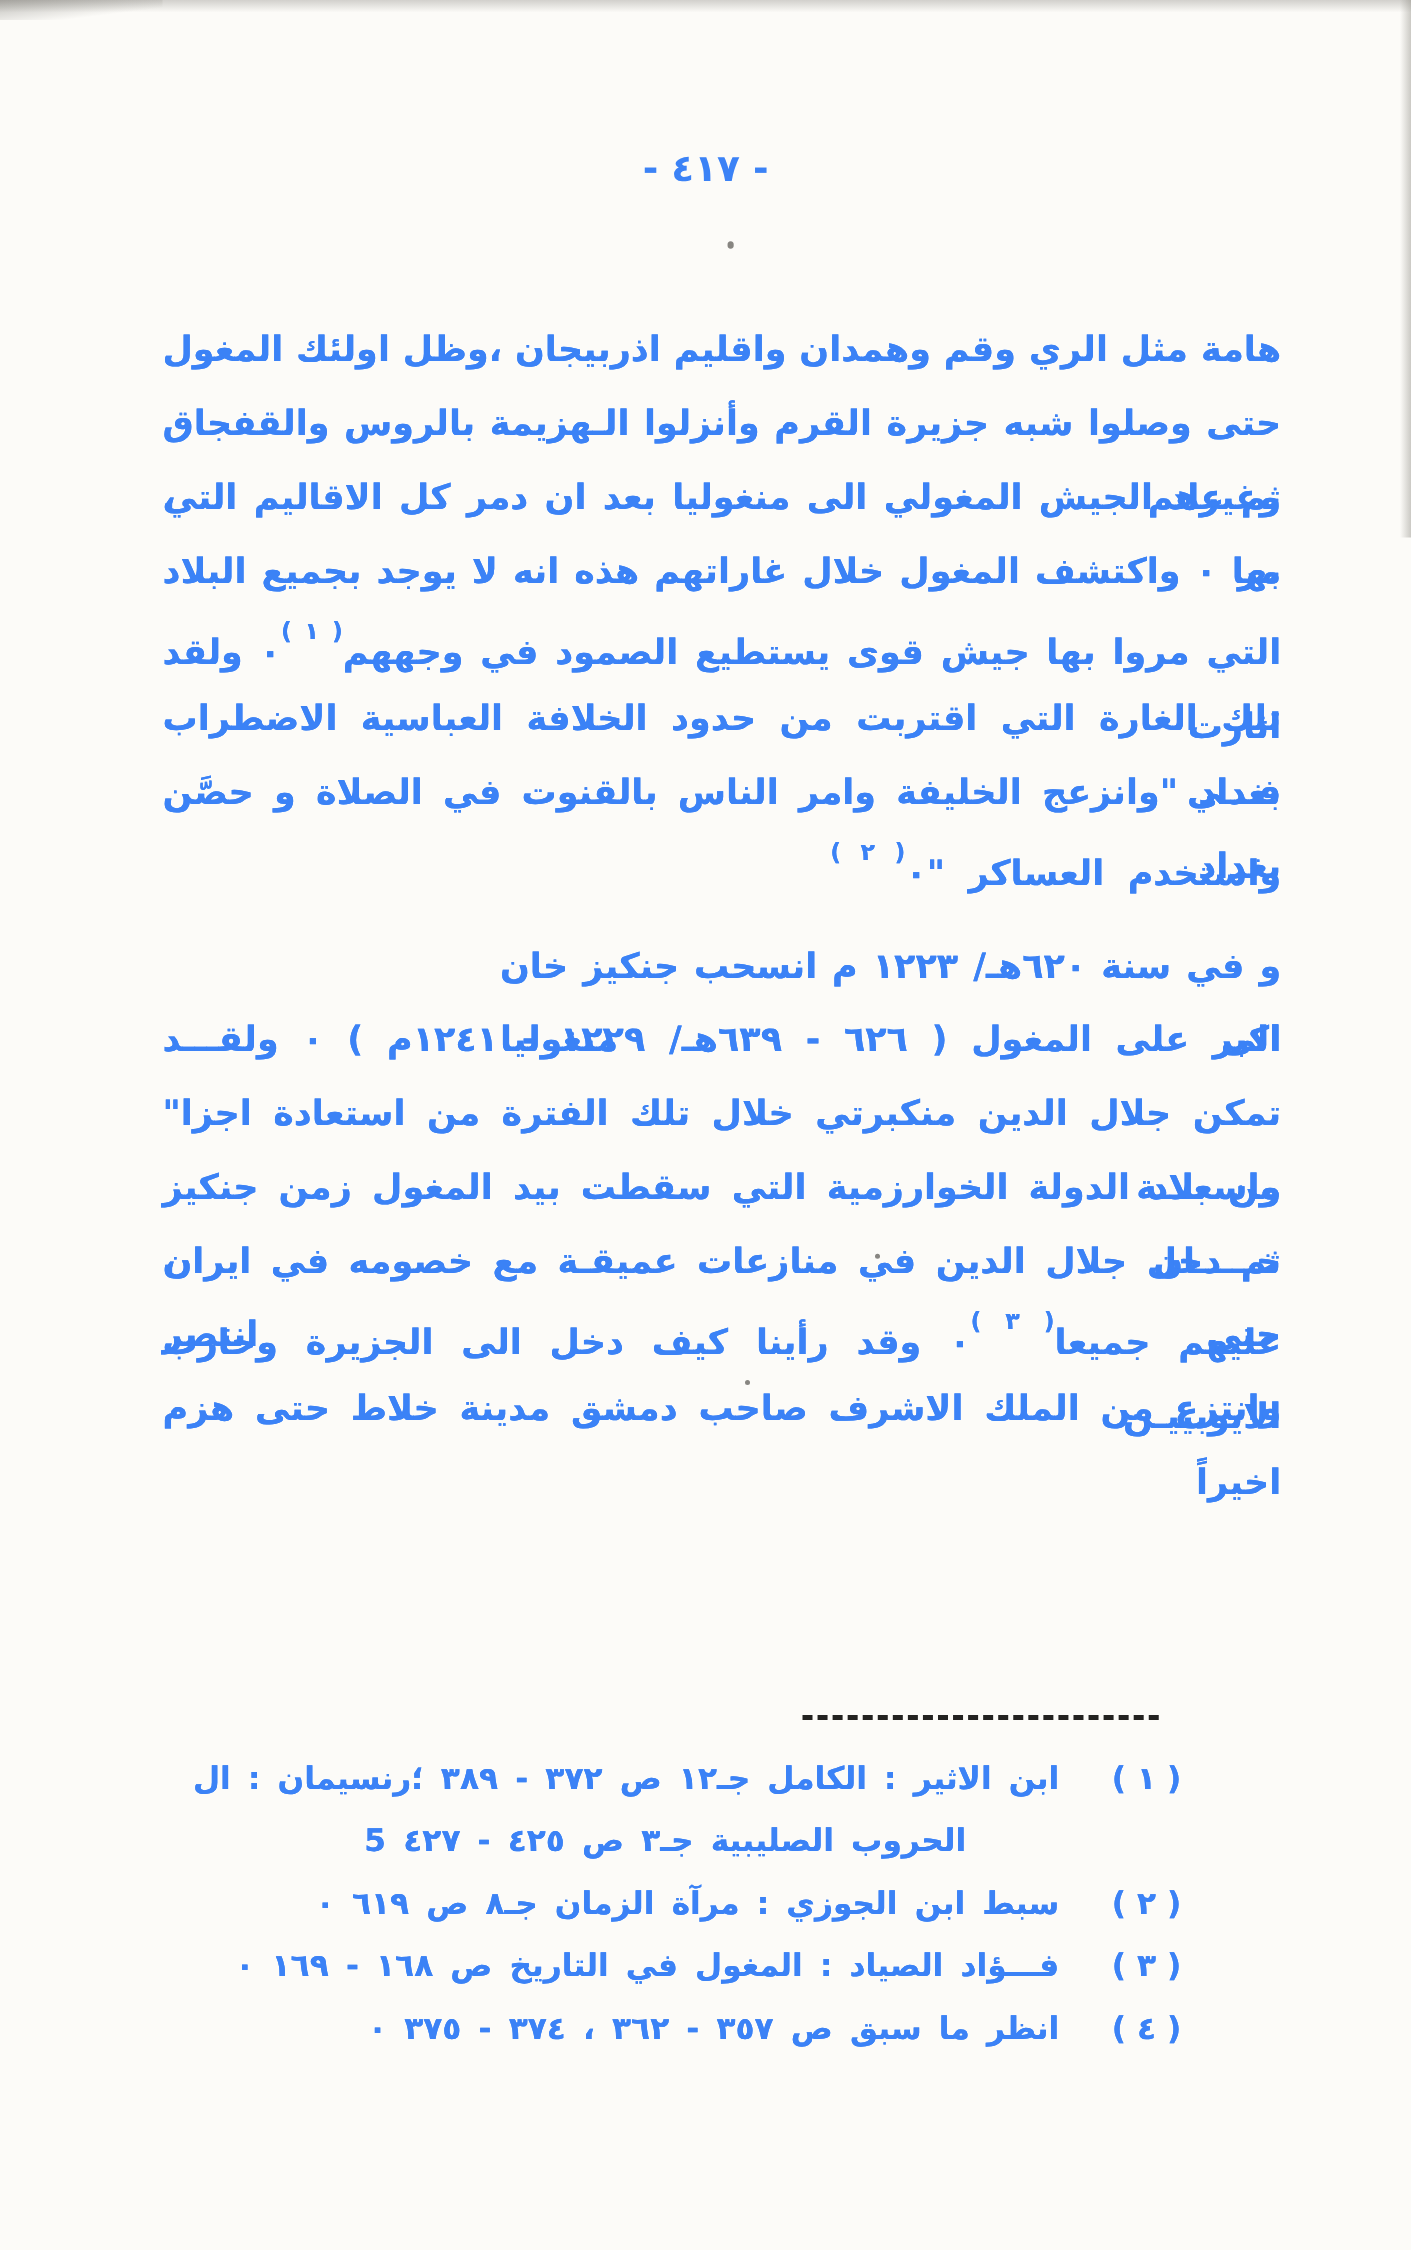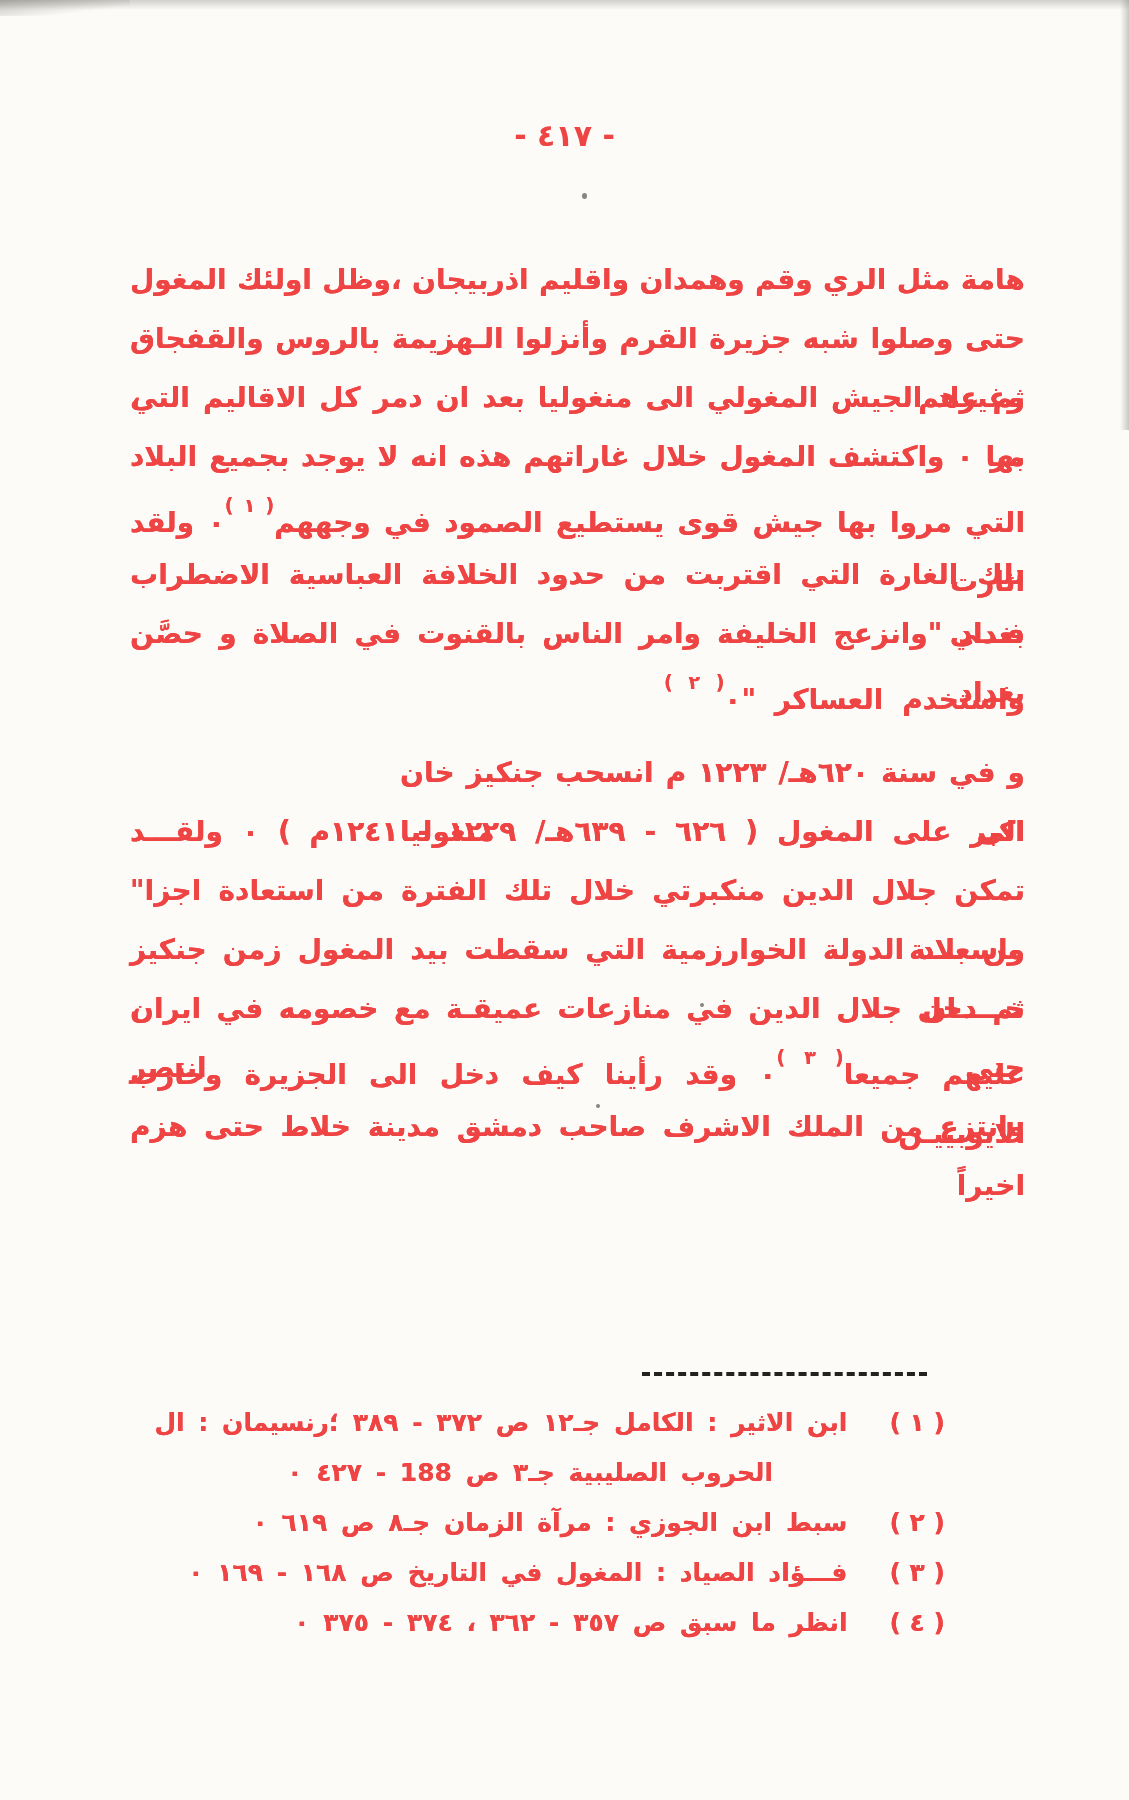--- a/index.html
+++ b/index.html
@@ -5,21 +5,21 @@
   html,body{margin:0;padding:0;}
   body{
     width:1129px;height:1800px;
     background:#e9e7e2;
     font-family:"DejaVu Sans", sans-serif;
   }
   .page{
     position:relative;
     width:1129px;height:1800px;
     background:#fcfbf8;
-    color:#ef4444;
+    color:#3b82f6;
     overflow:hidden;
   }
   
   .edge-top{position:absolute;top:0;left:0;width:100%;height:10px;
     background:linear-gradient(to bottom, rgba(130,128,122,.35), rgba(130,128,122,0));}
   .corner-tl{position:absolute;top:0;left:0;width:130px;height:16px;
     background:linear-gradient(to bottom right, rgba(110,108,102,.45), transparent 70%);}
   .edge-right{position:absolute;top:0;right:0;width:9px;height:430px;
     background:linear-gradient(to left, rgba(140,138,130,.45), transparent);}
   .artifact{position:absolute;background:#55534e;border-radius:50%;opacity:.7;}
@@ -99,21 +99,21 @@
     <div class="line"><span>وانتزع  من الملك  الاشرف  صاحب   دمشق  مدينة  خلاط  حتى  هزم  اخيراً</span></div>
   </div>
 
   <div class="separator"></div>
 
   <div class="footnotes">
     <div class="fn-row">
       <span class="fn-marker">( ١ )</span>
       <span class="fn-text">ابن الاثير :  الكامل   جـ١٢   ص ٣٧٢ - ٣٨٩  ؛رنسيمان :  ال</span>
     </div>
-    <div class="fn-cont">الحروب الصليبية جـ٣  ص  188 - ٤٢٧ ٠</div>
+    <div class="fn-cont">الحروب الصليبية جـ٣  ص  ٤٢٥ - ٤٢٧ 5</div>
     <div class="fn-row">
       <span class="fn-marker">( ٢ )</span>
       <span class="fn-text">سبط ابن الجوزي  :   مرآة الزمان   جـ٨  ص ٦١٩ ٠</span>
     </div>
     <div class="fn-row">
       <span class="fn-marker">( ٣ )</span>
       <span class="fn-text">فـــؤاد  الصياد  :  المغول   في  التاريخ   ص ١٦٨ - ١٦٩ ٠</span>
     </div>
     <div class="fn-row">
       <span class="fn-marker">( ٤ )</span>

